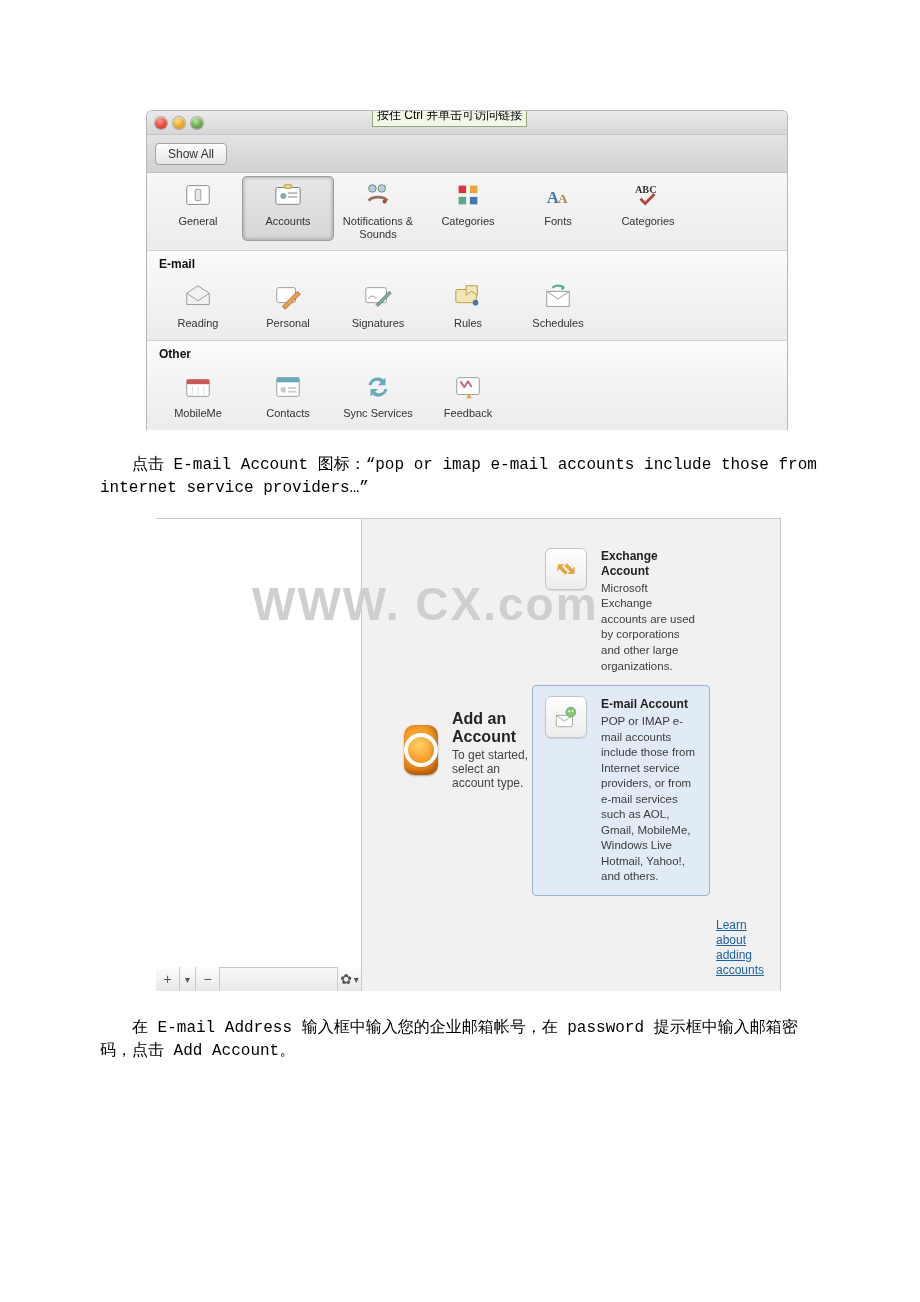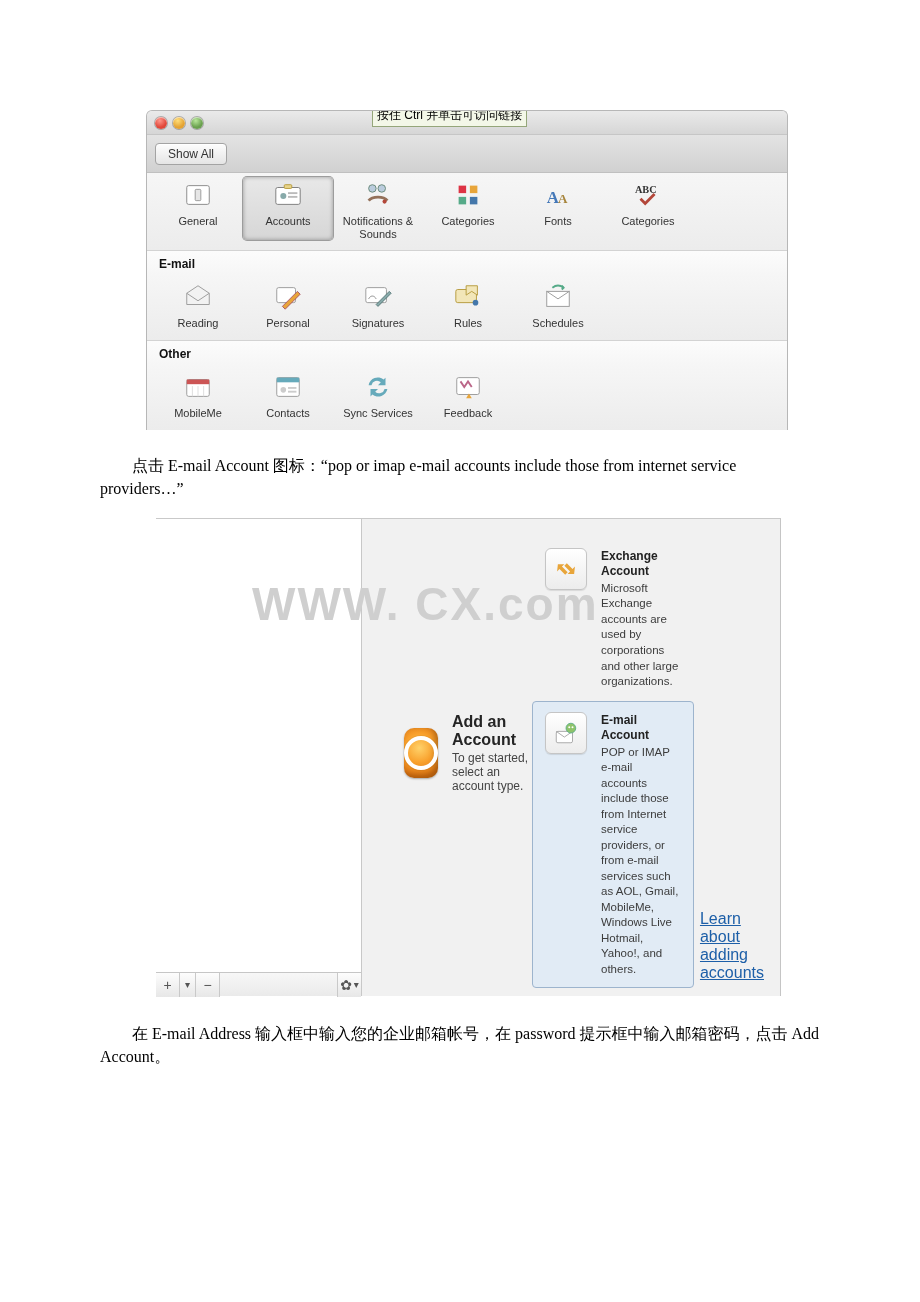--- a/index.html
+++ b/index.html
@@ -7,21 +7,21 @@
     margin: 0;
     padding: 0;
     background: #fff;
     font-family: "Lucida Grande", Helvetica, Arial, sans-serif;
     font-size: 13px;
     color: #222;
     width: 920px;
   }
   
   .doc-text {
-    font-family: Liberation Serif, serif;
+    font-family: Liberation Mono, monospace;
     font-size: 16px;
     line-height: 1.45;
     margin: 10px 100px 18px 100px;
     text-indent: 2em;
     color: #000;
   }
   
   .prefs {
     margin: 110px 130px 0 146px;
     width: 642px;
@@ -158,21 +158,21 @@
     width:42px; height:42px;
     background: linear-gradient(#fff,#ececec);
     border:1px solid #c5c5c5; border-radius:6px;
     display:flex; align-items:center; justify-content:center;
     box-shadow: 0 1px 1px rgba(0,0,0,.1);
   }
   .opt .txt { flex:1; }
   .opt .txt b{ font-size:12px; color:#222; }
   .opt .txt p{ margin:3px 0 0 0; font-size:11.5px; color:#3c3c3c; line-height:1.35;}
   .learn { margin-top:auto; padding:40px 0 6px 2px; }
-  .learn a{ color:#1d5fa8; font-size:16px; text-decoration:underline;}
+  .learn a{ color:#1d5fa8; font-size:12px; text-decoration:underline;}
 </style>
 </head>
 <body>
 
 <div class="prefs">
   <div class="titlebar">
     <div class="traffic">
       <div class="dot red"></div>
       <div class="dot yel"></div>
       <div class="dot grn"></div>

